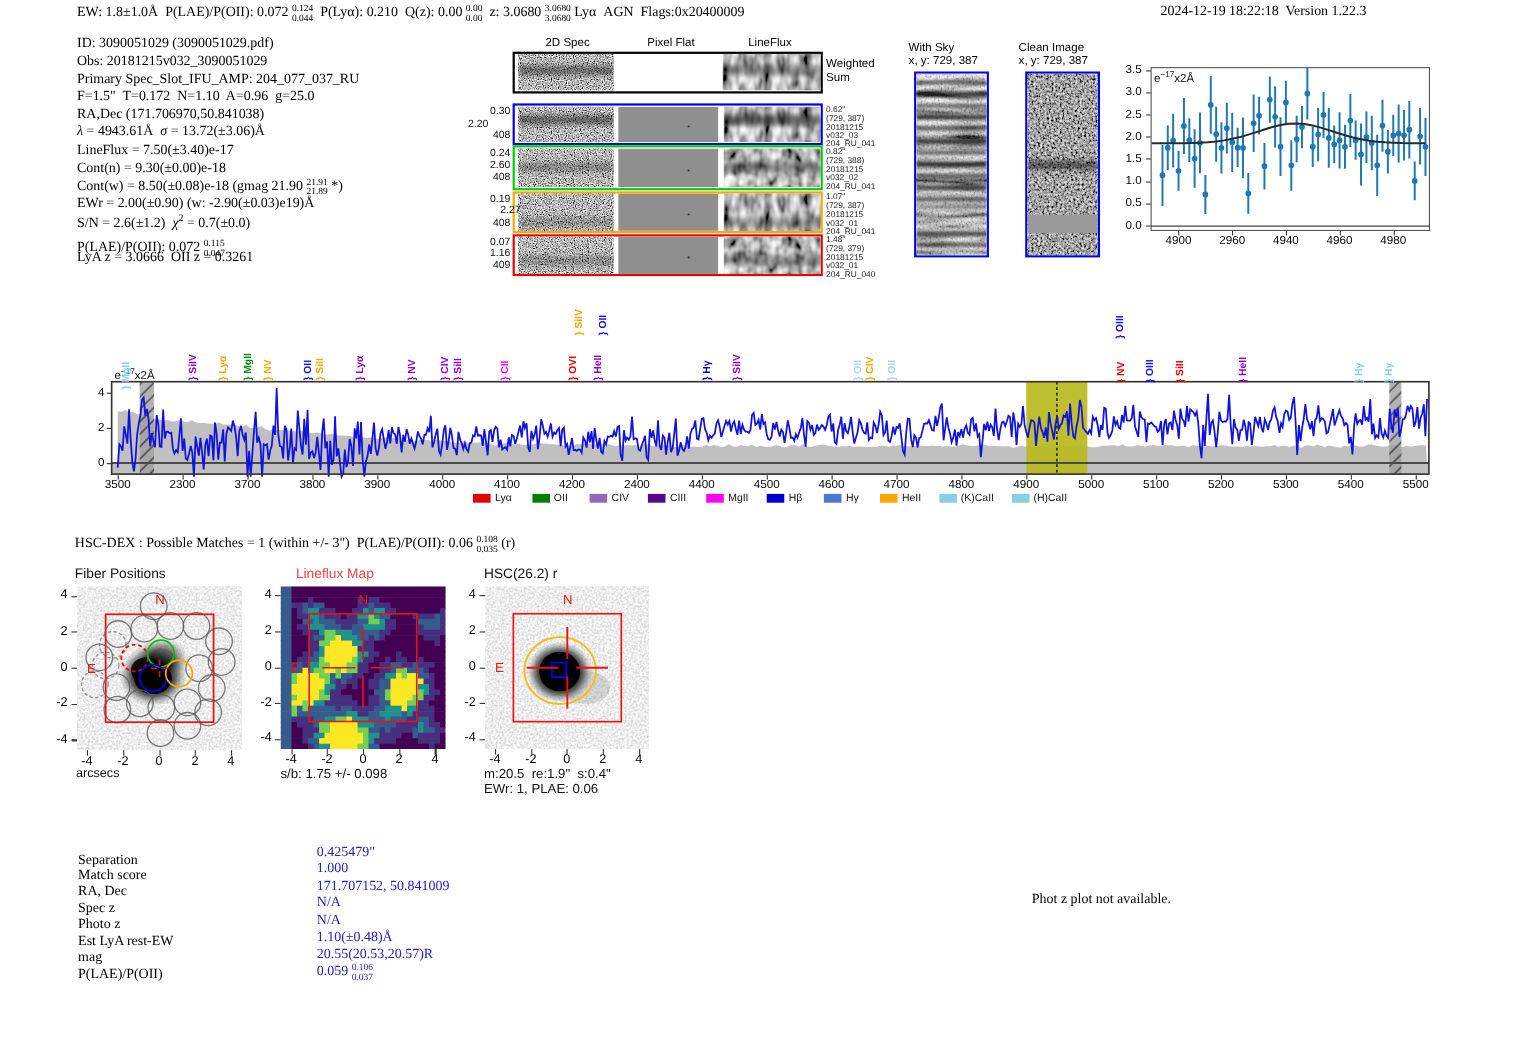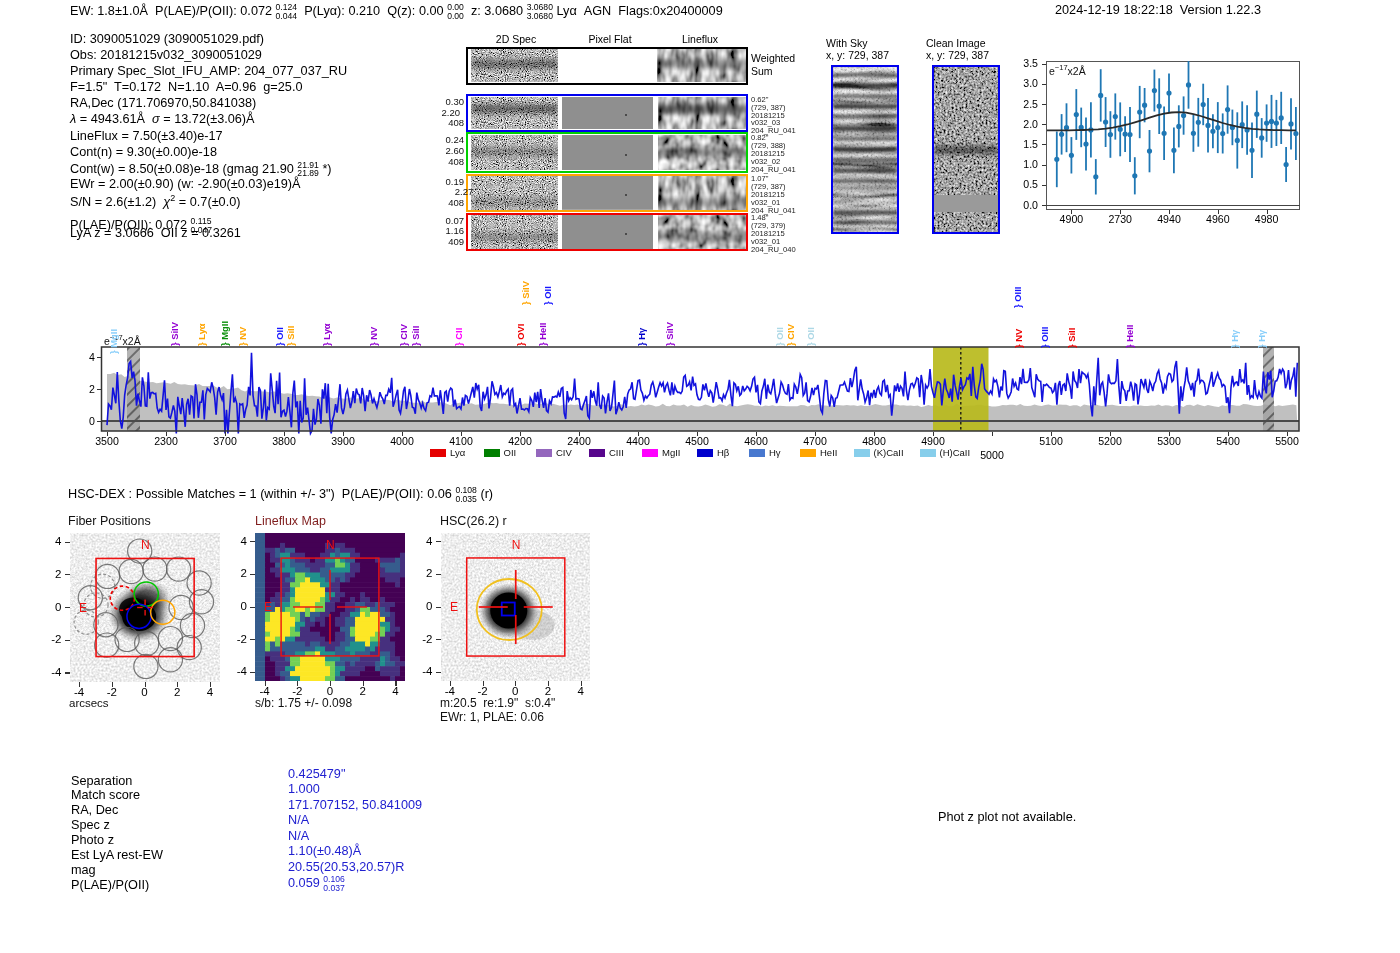--- a/index.html
+++ b/index.html
@@ -1,16 +1,16 @@
 <!DOCTYPE html>
 <html><head><meta charset="utf-8"><style>
 *{margin:0;padding:0;box-sizing:border-box}
 body{width:1400px;height:953px;background:#fff;position:relative;overflow:hidden;
  font-family:"Liberation Sans",sans-serif;}
-.mono{font-family:Liberation Sans, sans-serif;font-size:12.7px;color:#000;white-space:pre;}
+.mono{font-family:Liberation Serif, serif;font-size:12.7px;color:#000;white-space:pre;}
 .abs{position:absolute}
 .frac{display:inline-block;vertical-align:-4px;line-height:1;text-align:left}
 .frac div{font-size:8.6px;line-height:8.6px}
 .t10{font-size:10.5px;color:#000}
 .ctr{}
 svg{position:absolute;display:block}
 .ylab{position:absolute;font-size:10.6px;color:#000;text-align:right}
 .xlab{position:absolute;font-size:10.6px;color:#000;text-align:center}
 </style></head><body>
 
@@ -58,21 +58,21 @@
 <div class="mono abs" style="left:70px;top:128.5px">LineFlux = 7.50(±3.40)e-17</div>
 <div class="mono abs" style="left:70px;top:144.7px">Cont(n) = 9.30(±0.00)e-18</div>
 <div class="mono abs" style="left:70px;top:160.9px">Cont(w) = 8.50(±0.08)e-18 (gmag 21.90 <span class="frac"><div>21.91</div><div>21.89</div></span> *)</div>
 <div class="mono abs" style="left:70px;top:177.0px">EWr = 2.00(±0.90) (w: -2.90(±0.03)e19)Å</div>
 <div class="mono abs" style="left:70px;top:193.2px">S/N = 2.6(±1.2)  <i>χ</i><sup style="font-size:9px">2</sup> = 0.7(±0.0)</div>
 <div class="mono abs" style="left:70px;top:217px">P(LAE)/P(OII): 0.072 <span class="frac"><div>0.115</div><div>0.047</div></span></div>
 <div class="mono abs" style="left:70px;top:225.5px">LyA z = 3.0666  OII z = 0.3261</div>
 
 <div class="abs t10" style="left:476px;top:33px;width:80px;text-align:center">2D Spec</div>
 <div class="abs t10" style="left:570px;top:33px;width:80px;text-align:center">Pixel Flat</div>
-<div class="abs t10" style="left:660px;top:33px;width:80px;text-align:center">Lineflux</div>
+<div class="abs t10" style="left:660px;top:33px;width:80px;text-align:center">LineFlux</div>
 <div class="abs" style="left:751px;top:52px;font-size:10.5px;color:#000;line-height:13px">Weighted<br>Sum</div>
 <div class="abs" style="left:466px;top:46.5px;width:282px;height:38px;border:2px solid #000;background:#fff"></div>
 <svg class="abs" style="left:470.5px;top:48.8px" width="87" height="33.4">
     <rect width="87" height="33.4" fill="#999" filter="url(#f2d)"></rect>
     <rect x="0" y="10.5" width="87" height="9" fill="#000" opacity="0.42" style="filter:blur(2.5px)"></rect>
   </svg>
 <svg class="abs" style="left:657px;top:48.8px" width="89" height="33.4">
     <rect width="89" height="33.4" fill="#999" filter="url(#fsm)"></rect>
     <rect x="0" y="10.0" width="89" height="10" fill="#000" opacity="0.35" style="filter:blur(2.5px)"></rect>
   </svg>
@@ -83,21 +83,21 @@
   </svg>
 <svg class="abs" style="left:562px;top:96.5px" width="91" height="32.8">
     <rect width="91" height="32.8" fill="#8f8f8f"></rect>
     <circle cx="64" cy="18" r="1" fill="#333"></circle>
   </svg>
 <svg class="abs" style="left:657.5px;top:96.5px" width="88.5" height="32.8">
     <rect width="88.5" height="32.8" fill="#999" filter="url(#fsm)"></rect>
     <rect x="0" y="7.0" width="88.5" height="10" fill="#000" opacity="0.53" style="filter:blur(2.5px)"></rect>
   </svg>
 <div class="abs" style="left:424px;top:96.2px;width:40px;text-align:right;font-size:9.5px;color:#111">0.30</div>
-<div class="abs" style="left:420px;top:106.8px;width:40px;text-align:right;font-size:9.5px;color:#111">2.20</div>
+<div class="abs" style="left:404px;top:106.8px;width:40px;text-align:right;font-size:9.5px;color:#111">2.20</div>
 <div class="abs" style="left:424px;top:117.4px;width:40px;text-align:right;font-size:9.5px;color:#111">408</div>
 <div class="abs" style="left:751px;top:94.7px;font-size:7.6px;color:#222">0.62"</div>
 <div class="abs" style="left:751px;top:102.6px;font-size:7.6px;color:#222">(729, 387)</div>
 <div class="abs" style="left:751px;top:110.5px;font-size:7.6px;color:#222">20181215</div>
 <div class="abs" style="left:751px;top:118.4px;font-size:7.6px;color:#222">v032_03</div>
 <div class="abs" style="left:751px;top:126.3px;font-size:7.6px;color:#222">204_RU_041</div>
 <div class="abs" style="left:466px;top:132.4px;width:282px;height:40.2px;border:2px solid #00d000;background:#fff"></div>
 <svg class="abs" style="left:470.5px;top:134.70000000000002px" width="87" height="35.6">
     <rect width="87" height="35.6" fill="#999" filter="url(#f2db)"></rect>
     <rect x="0" y="12.5" width="87" height="9" fill="#000" opacity="0.28" style="filter:blur(2.5px)"></rect>
@@ -202,21 +202,21 @@
 <div class="ylab" style="left:1008px;top:117.7px;width:30px">2.0</div>
 <div class="abs" style="left:1042px;top:124.2px;width:4px;height:1px;background:#333"></div>
 <div class="ylab" style="left:1008px;top:97.5px;width:30px">2.5</div>
 <div class="abs" style="left:1042px;top:104.0px;width:4px;height:1px;background:#333"></div>
 <div class="ylab" style="left:1008px;top:77.3px;width:30px">3.0</div>
 <div class="abs" style="left:1042px;top:83.8px;width:4px;height:1px;background:#333"></div>
 <div class="ylab" style="left:1008px;top:57.1px;width:30px">3.5</div>
 <div class="abs" style="left:1042px;top:63.6px;width:4px;height:1px;background:#333"></div>
 <div class="xlab" style="left:1053.4px;top:212.5px;width:36px">4900</div>
 <div class="abs" style="left:1071.4px;top:209.5px;width:1px;height:4px;background:#333"></div>
-<div class="xlab" style="left:1102.2px;top:212.5px;width:36px">2730</div>
+<div class="xlab" style="left:1102.2px;top:212.5px;width:36px">2960</div>
 <div class="abs" style="left:1120.2px;top:209.5px;width:1px;height:4px;background:#333"></div>
 <div class="xlab" style="left:1151.0px;top:212.5px;width:36px">4940</div>
 <div class="abs" style="left:1169.0px;top:209.5px;width:1px;height:4px;background:#333"></div>
 <div class="xlab" style="left:1199.8px;top:212.5px;width:36px">4960</div>
 <div class="abs" style="left:1217.8px;top:209.5px;width:1px;height:4px;background:#333"></div>
 <div class="xlab" style="left:1248.6px;top:212.5px;width:36px">4980</div>
 <div class="abs" style="left:1266.6px;top:209.5px;width:1px;height:4px;background:#333"></div>
 <svg class="abs" style="left:1046px;top:60.5px" width="254" height="149" viewBox="1046 60.5 254 149">
 <line x1="1046" y1="205" x2="1300" y2="205" stroke="#444" stroke-width="1.2"></line>
 <g stroke="#1f77b4" stroke-width="1.8" fill="#1f77b4">
@@ -370,21 +370,21 @@
 <div class="xlab" style="left:677.0px;top:435px;width:40px">4500</div>
 <div class="abs" style="left:697.0px;top:431.5px;width:1px;height:4px;background:#333"></div>
 <div class="xlab" style="left:736.0px;top:435px;width:40px">4600</div>
 <div class="abs" style="left:756.0px;top:431.5px;width:1px;height:4px;background:#333"></div>
 <div class="xlab" style="left:795.0px;top:435px;width:40px">4700</div>
 <div class="abs" style="left:815.0px;top:431.5px;width:1px;height:4px;background:#333"></div>
 <div class="xlab" style="left:854.0px;top:435px;width:40px">4800</div>
 <div class="abs" style="left:874.0px;top:431.5px;width:1px;height:4px;background:#333"></div>
 <div class="xlab" style="left:913.0px;top:435px;width:40px">4900</div>
 <div class="abs" style="left:933.0px;top:431.5px;width:1px;height:4px;background:#333"></div>
-<div class="xlab" style="left:972.0px;top:449px;width:40px">5000</div>
+<div class="xlab" style="left:972.0px;top:435px;width:40px">5000</div>
 <div class="abs" style="left:992.0px;top:431.5px;width:1px;height:4px;background:#333"></div>
 <div class="xlab" style="left:1031.0px;top:435px;width:40px">5100</div>
 <div class="abs" style="left:1051.0px;top:431.5px;width:1px;height:4px;background:#333"></div>
 <div class="xlab" style="left:1090.0px;top:435px;width:40px">5200</div>
 <div class="abs" style="left:1110.0px;top:431.5px;width:1px;height:4px;background:#333"></div>
 <div class="xlab" style="left:1149.0px;top:435px;width:40px">5300</div>
 <div class="abs" style="left:1169.0px;top:431.5px;width:1px;height:4px;background:#333"></div>
 <div class="xlab" style="left:1208.0px;top:435px;width:40px">5400</div>
 <div class="abs" style="left:1228.0px;top:431.5px;width:1px;height:4px;background:#333"></div>
 <div class="xlab" style="left:1267.0px;top:435px;width:40px">5500</div>
@@ -435,21 +435,21 @@
 <div class="abs" style="left:769px;top:447px;font-size:9.5px;color:#111">Hγ</div>
 <div class="abs" style="left:800px;top:449px;width:16px;height:8px;background:#ffa500"></div>
 <div class="abs" style="left:820px;top:447px;font-size:9.5px;color:#111">HeII</div>
 <div class="abs" style="left:853.5px;top:449px;width:16px;height:8px;background:#87ceeb"></div>
 <div class="abs" style="left:873.5px;top:447px;font-size:9.5px;color:#111">(K)CaII</div>
 <div class="abs" style="left:919.5px;top:449px;width:16px;height:8px;background:#87ceeb"></div>
 <div class="abs" style="left:939.5px;top:447px;font-size:9.5px;color:#111">(H)CaII</div>
 <div class="mono abs" style="left:68px;top:486px">HSC-DEX : Possible Matches = 1 (within +/- 3")  P(LAE)/P(OII): 0.06 <span class="frac"><div>0.108</div><div>0.035</div></span> (r)</div>
 
 <div class="abs ctr" style="left:68px;top:514px;width:151px;font-size:12.5px;color:#111">Fiber Positions</div>
-<div class="abs ctr" style="left:255px;top:514px;width:150px;font-size:12.5px;color:#7f1d1d">Lineflux Map</div>
+<div class="abs ctr" style="left:269px;top:514px;width:150px;font-size:12.5px;color:#ef4444">Lineflux Map</div>
 <div class="abs ctr" style="left:440px;top:514px;width:150px;font-size:12.5px;color:#111">HSC(26.2) r</div>
 <svg class="abs" style="left:69.5px;top:532.5px" width="150" height="149" viewBox="0 0 150 149">
 <rect width="150" height="149" fill="#aaa" filter="url(#flight)"></rect>
 <radialGradient id="blob1" cx="50%" cy="50%" r="50%">
  <stop offset="0%" stop-color="#000"></stop>
       <stop offset="45%" stop-color="#000"></stop>
  <stop offset="68%" stop-color="#4a4a4a" stop-opacity="0.8"></stop>
       <stop offset="100%" stop-color="#999" stop-opacity="0"></stop>
 </radialGradient>
 <ellipse cx="69.1" cy="81.5" rx="31" ry="28" fill="url(#blob1)"></ellipse>

